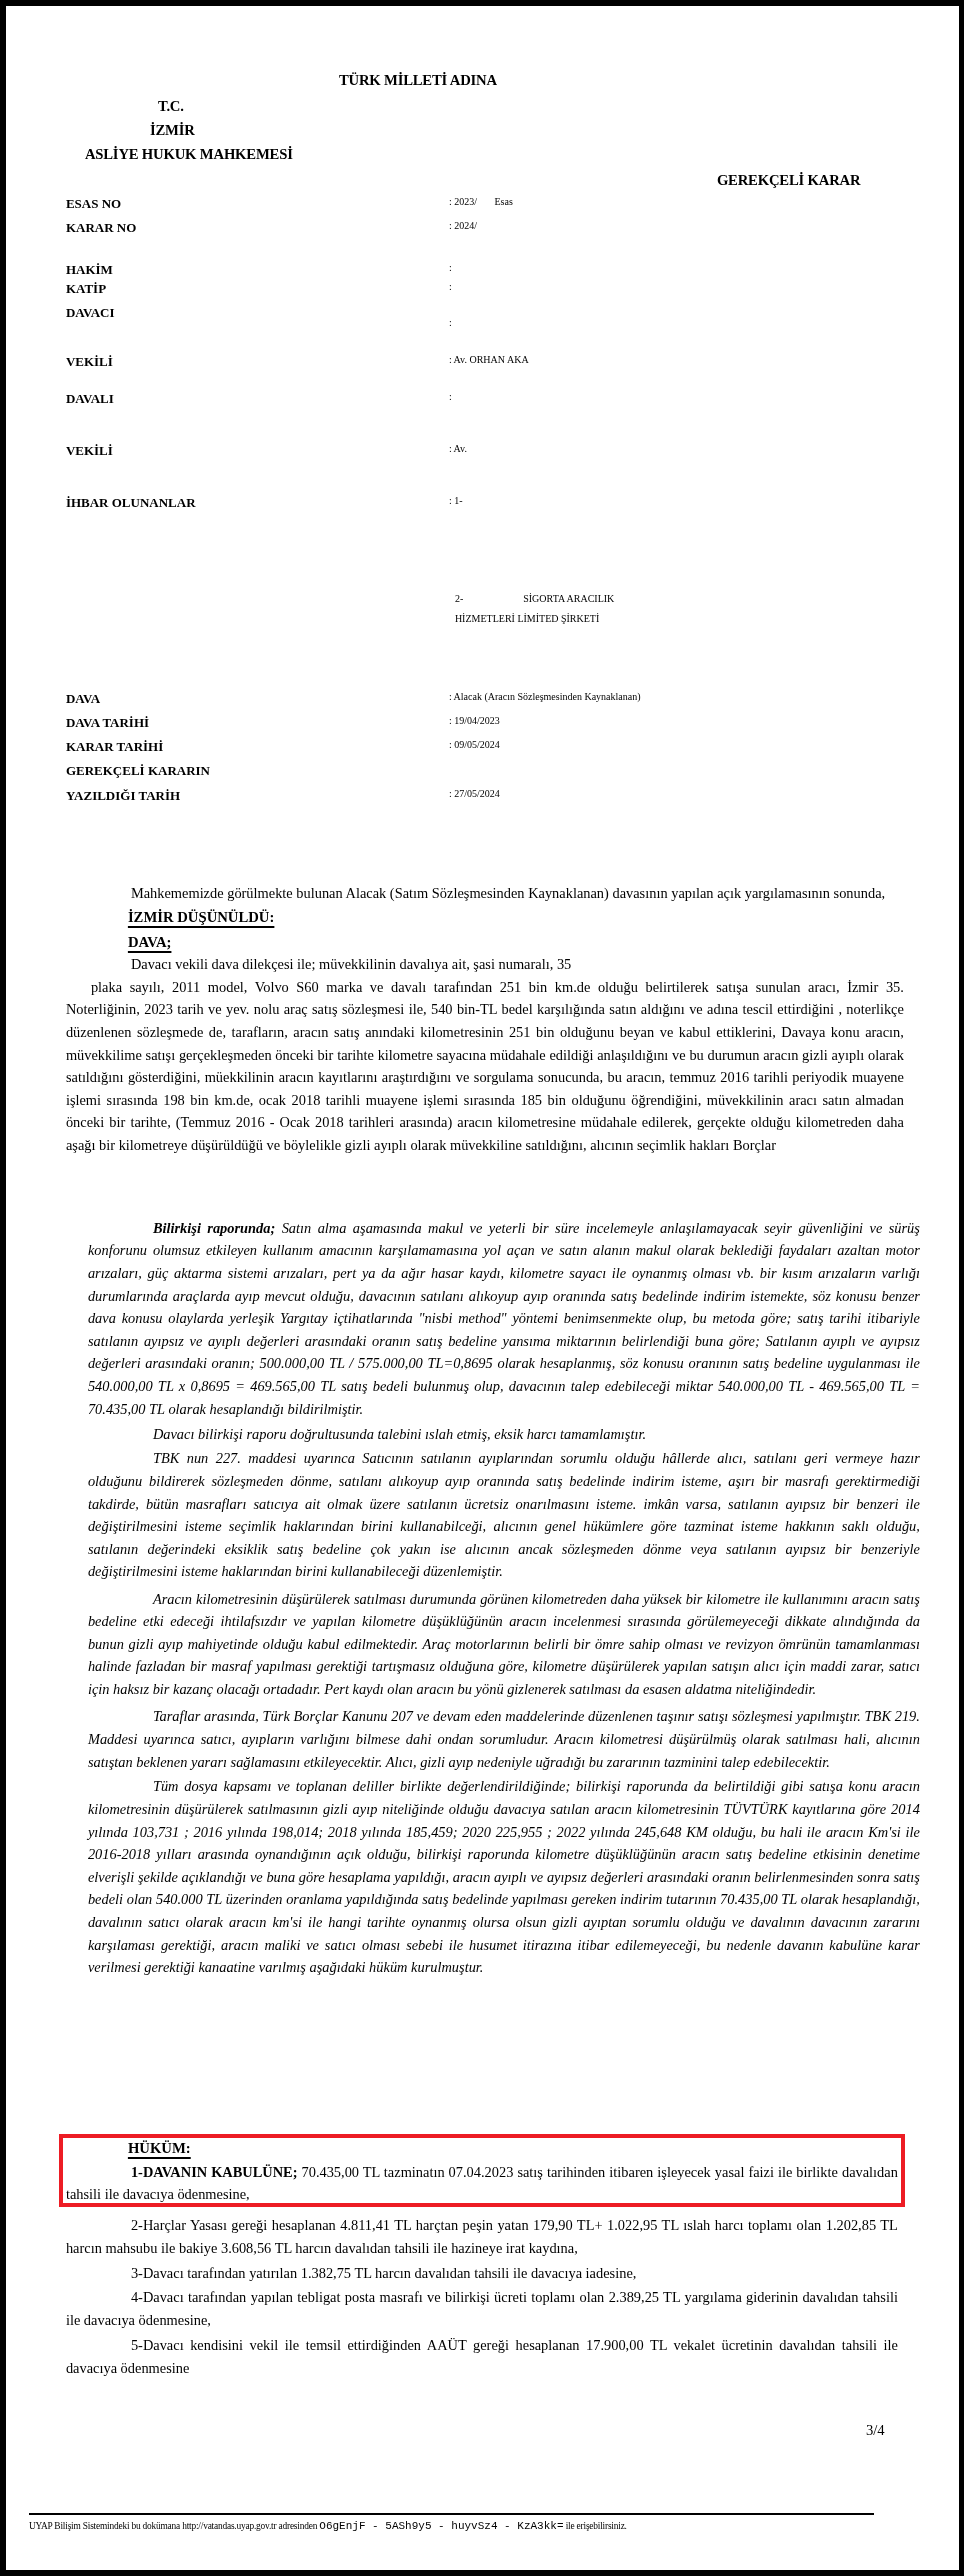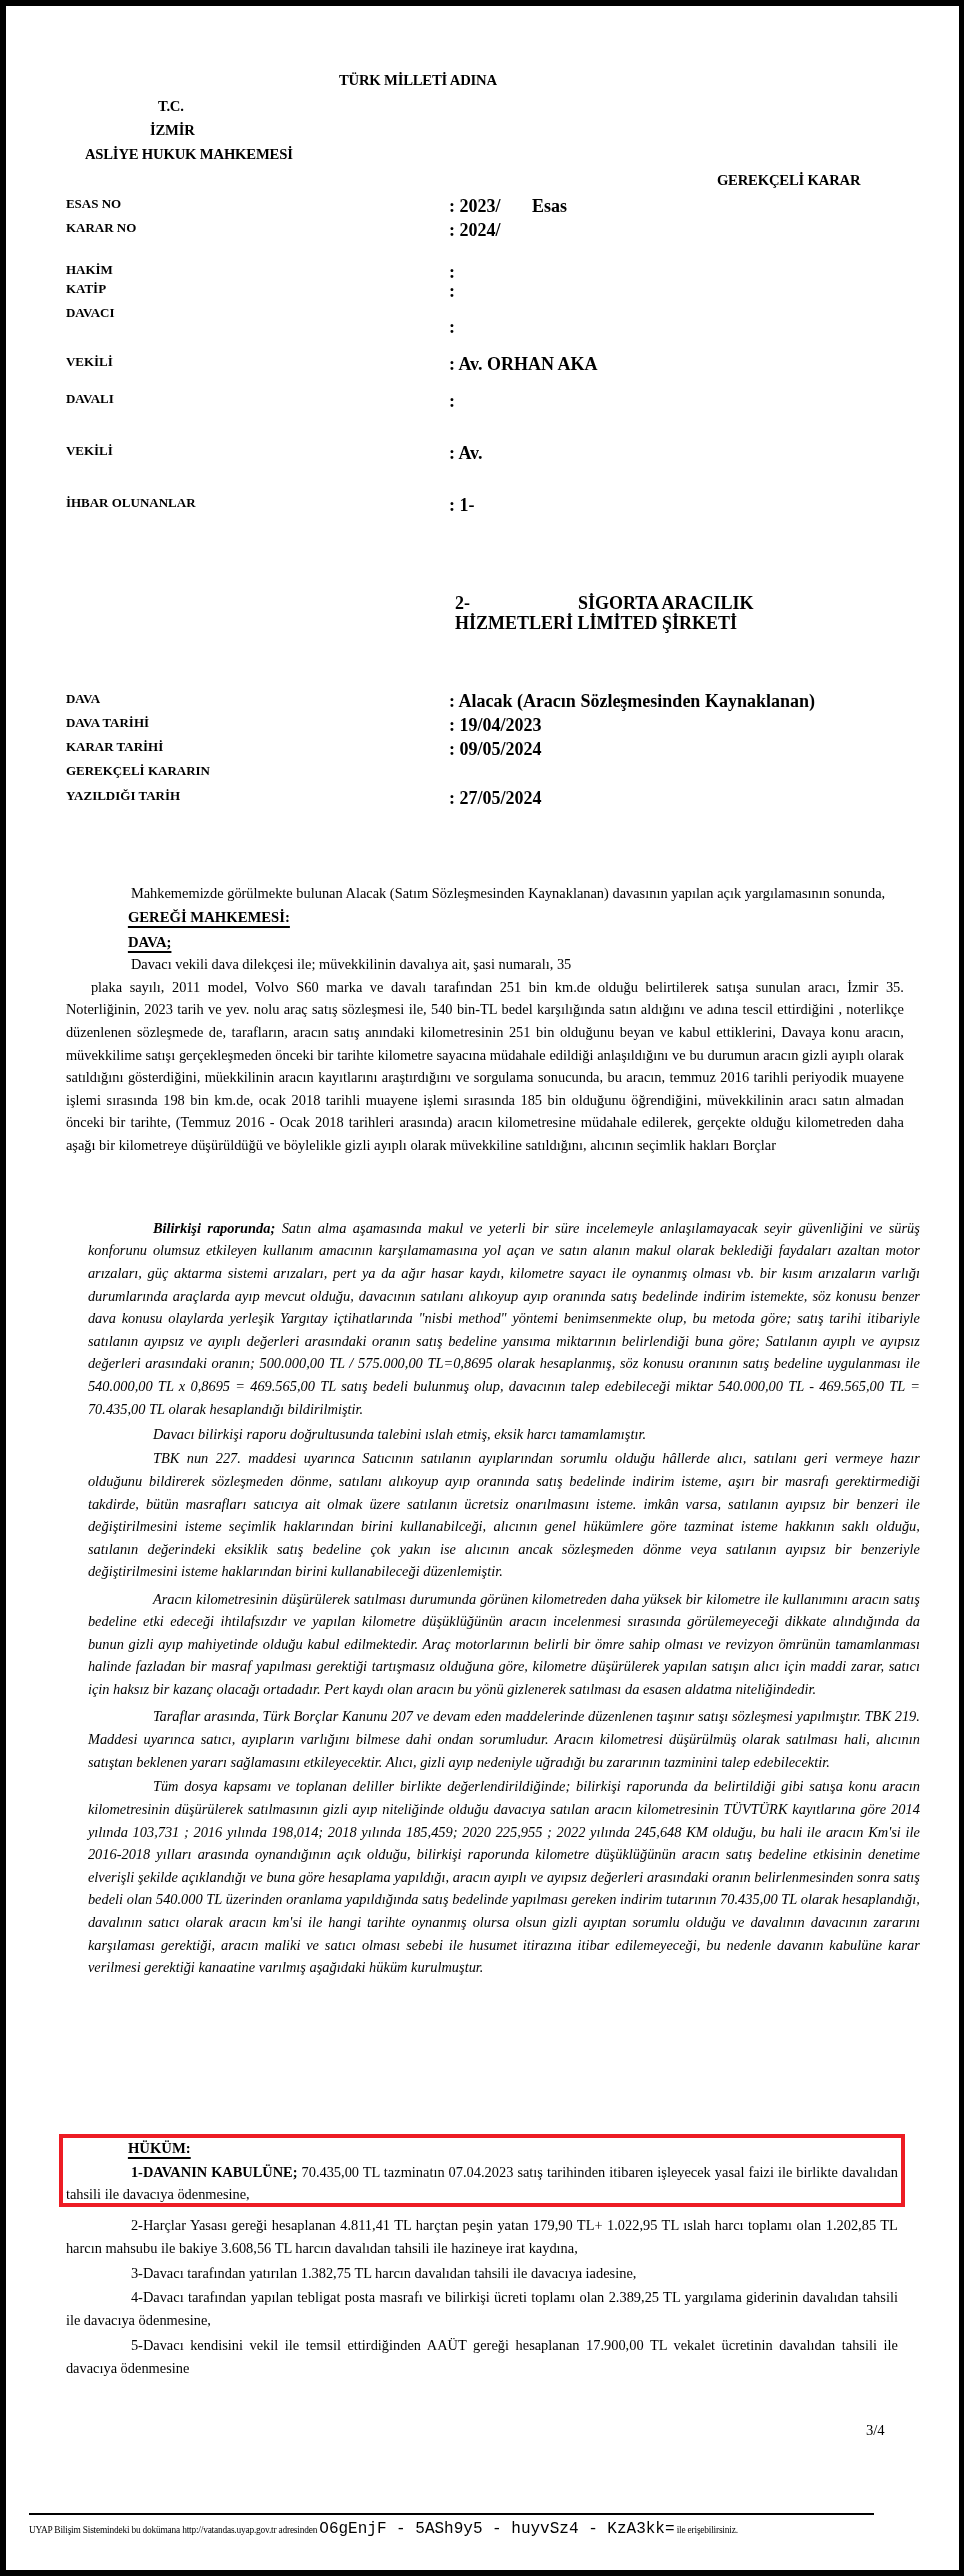--- a/index.html
+++ b/index.html
@@ -5,42 +5,42 @@
   html, body { margin: 0; padding: 0; background: #000; }
   body { width: 965px; height: 2576px; position: relative; overflow: hidden; }
   .page {
     position: absolute; left: 5.9px; top: 5.9px; width: 953px; height: 2564px;
     background: #fff; color: #000;
     font-family: "Liberation Serif", "DejaVu Serif", serif;
   }
   .abs { position: absolute; white-space: nowrap; }
   .hdr { font-weight: bold; font-size: 14.7px; letter-spacing: -0.2px; }
   .lbl { position: absolute; left: 60px; font-weight: bold; font-size: 13px; white-space: nowrap; }
-  .val { position: absolute; left: 443px; font-size: 18px; white-space: nowrap; font-weight: bold; }
+  .val { position: absolute; left: 443px; font-size: 10px; white-space: nowrap; }
   .body-block {
     position: absolute; left: 60px; width: 838px;
     font-size: 14.4px; line-height: 22.6px; text-align: justify;
   }
   .body-block p { margin: 0; }
   .indent { text-indent: 65px; }
   .sec-title {
     font-weight: bold; font-size: 14.7px; text-decoration: underline;
     text-decoration-thickness: 1.8px; text-underline-offset: 3.5px; display: inline-block;
   }
   .red-box {
     position: absolute; left: 53px; top: 2128px; width: 846px; height: 73px;
     border: 4.1px solid #ed1c24; box-sizing: border-box;
   }
   .pagenum { position: absolute; left: 860px; top: 2416px; font-size: 14.7px; }
   .footer-line { position: absolute; left: 23px; top: 2507px; width: 845px; height: 1.8px; background: #000; }
   .footer {
     position: absolute; left: 23px; top: 2514px; font-size: 9.4px; white-space: nowrap;
     letter-spacing: -0.2px;
   }
-  .footer .code { font-family: "Liberation Mono", "DejaVu Sans Mono", monospace; font-size: 16px; letter-spacing: 0; }
+  .footer .code { font-family: "Liberation Mono", "DejaVu Sans Mono", monospace; font-size: 11px; letter-spacing: 0; }
 </style>
 </head>
 <body>
 
 <div class="page">
 
   <div class="abs hdr" style="left:0; width:824px; text-align:center; top:66px;">TÜRK MİLLETİ ADINA</div>
   <div class="abs hdr" style="left:152px; top:92px;">T.C.</div>
   <div class="abs hdr" style="left:144px; top:116px;">İZMİR</div>
   <div class="abs hdr" style="left:79px; top:140px;">ASLİYE HUKUK MAHKEMESİ</div>
@@ -85,21 +85,21 @@
   <div class="lbl" style="top: 733px; white-space: pre;">KARAR TARİHİ</div>
   <div class="val" style="top: 733px; white-space: pre;">: 09/05/2024</div>
 
   <div class="lbl" style="top: 757px; white-space: pre;">GEREKÇELİ KARARIN</div>
 
   <div class="lbl" style="top: 782px; white-space: pre;">YAZILDIĞI TARİH</div>
   <div class="val" style="top: 782px; white-space: pre;">: 27/05/2024</div>
 
   <div class="body-block" style="top:876px;">
     <p class="indent">Mahkememizde görülmekte bulunan Alacak (Satım Sözleşmesinden Kaynaklanan) davasının yapılan açık yargılamasının sonunda,</p>
-    <p style="padding-left:62px; margin-top:1.2px;"><span class="sec-title">GEREĞİ MAHKEMESİ:</span></p>
+    <p style="padding-left:62px; margin-top:1.2px;"><span class="sec-title">İZMİR DÜŞÜNÜLDÜ:</span></p>
     <p style="padding-left:62px; margin-top:2.3px;"><span class="sec-title">DAVA;</span></p>
     <p class="indent" style="text-align:left;">Davacı vekili dava dilekçesi ile; müvekkilinin davalıya ait,                              şasi numaralı, 35</p>
     <p style="text-indent:25px;">plaka sayılı, 2011 model, Volvo S60 marka ve davalı tarafından 251 bin km.de olduğu belirtilerek satışa sunulan aracı, İzmir 35. Noterliğinin,         2023 tarih ve          yev. nolu araç satış sözleşmesi ile, 540 bin-TL bedel karşılığında satın aldığını ve adına tescil ettirdiğini , noterlikçe düzenlenen sözleşmede de, tarafların, aracın satış anındaki kilometresinin 251 bin olduğunu beyan ve kabul ettiklerini, Davaya konu aracın, müvekkilime satışı gerçekleşmeden önceki bir tarihte kilometre sayacına müdahale edildiği anlaşıldığını ve bu durumun aracın gizli ayıplı olarak satıldığını gösterdiğini, müekkilinin aracın kayıtlarını araştırdığını ve sorgulama sonucunda, bu aracın, temmuz 2016 tarihli periyodik muayene işlemi sırasında 198 bin km.de, ocak 2018 tarihli muayene işlemi sırasında 185 bin olduğunu öğrendiğini,  müvekkilinin aracı satın almadan önceki bir tarihte, (Temmuz 2016 - Ocak 2018 tarihleri arasında) aracın kilometresine müdahale edilerek, gerçekte olduğu kilometreden daha aşağı bir kilometreye düşürüldüğü ve böylelikle gizli ayıplı olarak müvekkiline satıldığını,  alıcının seçimlik hakları Borçlar</p>
   </div>
 
   <div class="body-block" style="top:1211px; left:82px; width:832px;font-style:italic;">
     <p class="indent"><b>Bilirkişi raporunda;</b><span> Satın alma aşamasında makul ve yeterli bir süre incelemeyle anlaşılamayacak seyir güvenliğini ve sürüş konforunu olumsuz etkileyen kullanım amacının karşılamamasına yol açan ve satın alanın makul olarak beklediği faydaları azaltan motor arızaları, güç aktarma sistemi arızaları, pert ya da ağır hasar kaydı, kilometre sayacı ile oynanmış olması vb. bir kısım arızaların varlığı durumlarında araçlarda ayıp mevcut olduğu, davacının satılanı alıkoyup ayıp oranında satış bedelinde indirim istemekte, söz konusu benzer dava konusu olaylarda yerleşik Yargıtay içtihatlarında "nisbi method" yöntemi benimsenmekte olup, bu metoda göre; satış tarihi itibariyle satılanın ayıpsız ve ayıplı değerleri arasındaki oranın satış bedeline yansıma miktarının belirlendiği buna göre;  Satılanın ayıplı ve ayıpsız değerleri arasındaki oranın; 500.000,00 TL / 575.000,00 TL=0,8695 olarak hesaplanmış, söz konusu oranının satış bedeline uygulanması ile 540.000,00 TL x 0,8695 = 469.565,00 TL satış bedeli bulunmuş olup, davacının talep edebileceği miktar 540.000,00 TL - 469.565,00 TL = 70.435,00 TL olarak hesaplandığı bildirilmiştir.</span></p>
     <p class="indent" style="margin-top:2.3px;">Davacı bilirkişi raporu doğrultusunda talebini ıslah etmiş, eksik harcı tamamlamıştır.</p>
     <p class="indent" style="margin-top:2.3px;">TBK nun 227. maddesi uyarınca Satıcının satılanın ayıplarından sorumlu olduğu hâllerde alıcı, satılanı geri vermeye hazır olduğunu bildirerek sözleşmeden dönme, satılanı alıkoyup ayıp oranında satış bedelinde indirim isteme, aşırı bir masrafı gerektirmediği takdirde, bütün masrafları satıcıya ait olmak üzere satılanın ücretsiz onarılmasını isteme. imkân varsa, satılanın ayıpsız bir benzeri ile değiştirilmesini isteme seçimlik haklarından birini kullanabilceği, alıcının genel hükümlere göre tazminat isteme hakkının  saklı olduğu, satılanın değerindeki eksiklik satış bedeline çok yakın ise alıcının  ancak sözleşmeden dönme veya satılanın ayıpsız bir benzeriyle değiştirilmesini isteme haklarından birini kullanabileceği düzenlemiştir.</p>
     <p class="indent" style="margin-top:4.7px;">Aracın kilometresinin düşürülerek satılması durumunda görünen kilometreden daha yüksek bir kilometre ile kullanımını aracın satış bedeline etki edeceği ihtilafsızdır ve yapılan kilometre düşüklüğünün aracın incelenmesi sırasında görülemeyeceği dikkate alındığında da bunun gizli ayıp mahiyetinde olduğu kabul edilmektedir. Araç motorlarının belirli bir ömre sahip olması ve revizyon ömrünün tamamlanması halinde fazladan bir masraf yapılması gerektiği tartışmasız olduğuna göre, kilometre düşürülerek yapılan satışın alıcı için maddi zarar, satıcı için haksız bir kazanç olacağı ortadadır. Pert  kaydı olan aracın bu yönü gizlenerek satılması da esasen aldatma niteliğindedir.</p>

